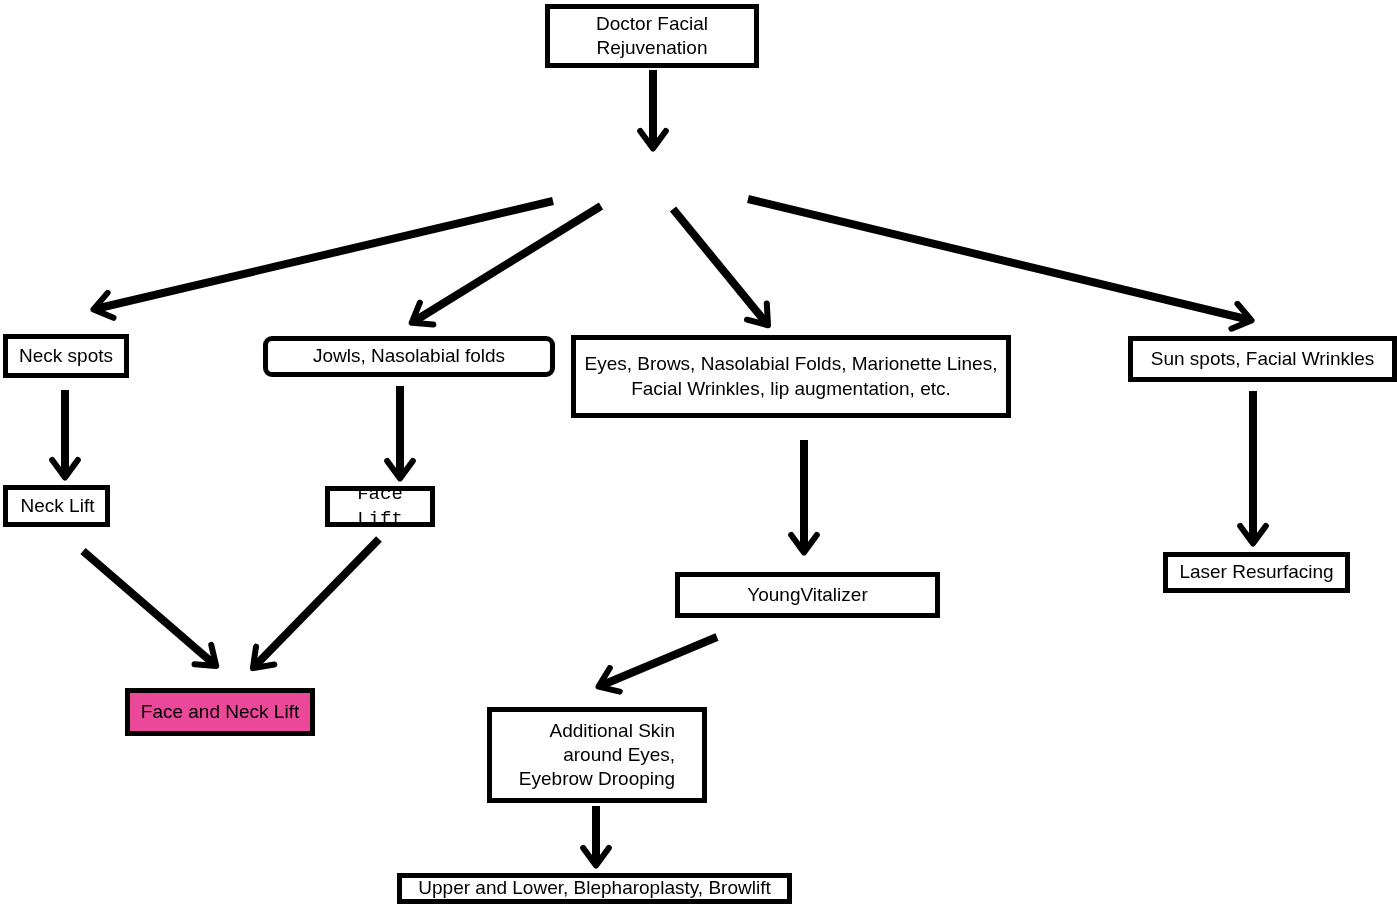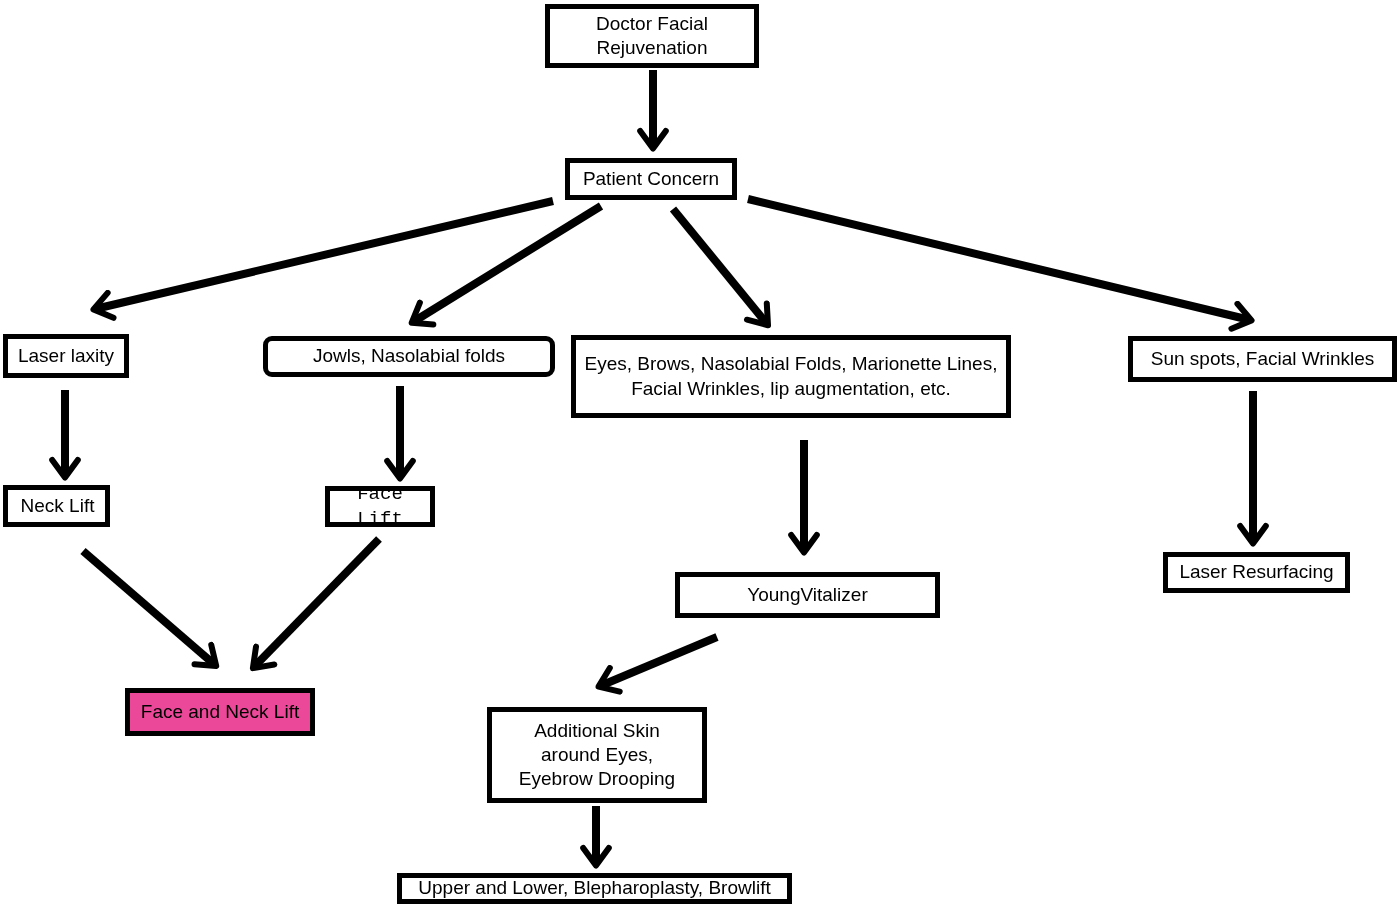--- a/index.html
+++ b/index.html
@@ -57,28 +57,27 @@
       <line x1="400" y1="386" x2="400" y2="477" stroke="#000000" stroke-width="8" marker-end="url(#arrowhead)"></line>
       <line x1="83" y1="551" x2="215" y2="665" stroke="#000000" stroke-width="8" marker-end="url(#arrowhead)"></line>
       <line x1="379" y1="539" x2="254" y2="667" stroke="#000000" stroke-width="8" marker-end="url(#arrowhead)"></line>
       <line x1="804" y1="440" x2="804" y2="551" stroke="#000000" stroke-width="8" marker-end="url(#arrowhead)"></line>
       <line x1="1253" y1="391" x2="1253" y2="542" stroke="#000000" stroke-width="8" marker-end="url(#arrowhead)"></line>
       <line x1="717" y1="637" x2="600" y2="686" stroke="#000000" stroke-width="8" marker-end="url(#arrowhead)"></line>
       <line x1="596" y1="806" x2="596" y2="864" stroke="#000000" stroke-width="8" marker-end="url(#arrowhead)"></line>
     </svg>
     <div class="node" style="left: 545px; top: 4px; width: 214px; height: 64px; border-color: rgb(0, 0, 0); background: rgb(255, 255, 255); color: rgb(0, 0, 0);"><span>Doctor Facial
 Rejuvenation</span></div>
-    <div class="node" style="left: 565px; top: 158px; width: 172px; height: 42px; border-color: rgb(0, 0, 0); background: rgb(255, 255, 255); color: rgb(0, 0, 0);"><span>Patient Concern</span></div>
-    <div class="node" style="left: 3px; top: 334px; width: 126px; height: 44px; border-color: rgb(0, 0, 0); background: rgb(255, 255, 255); color: rgb(0, 0, 0);"><span>Laser laxity</span></div>
+    <div class="node" style="left: 3px; top: 334px; width: 126px; height: 44px; border-color: rgb(0, 0, 0); background: rgb(255, 255, 255); color: rgb(0, 0, 0);"><span>Neck spots</span></div>
     <div class="node" style="left: 263px; top: 336px; width: 292px; height: 41px; border-color: rgb(0, 0, 0); background: rgb(255, 255, 255); color: rgb(0, 0, 0); border-radius: 9px;"><span>Jowls, Nasolabial folds</span></div>
     <div class="node" style="left: 571px; top: 335px; width: 440px; height: 83px; border-color: rgb(0, 0, 0); background: rgb(255, 255, 255); color: rgb(0, 0, 0);"><span>Eyes, Brows, Nasolabial Folds, Marionette Lines,
 Facial Wrinkles, lip augmentation, etc.</span></div>
     <div class="node" style="left: 1128px; top: 336px; width: 269px; height: 46px; border-color: rgb(0, 0, 0); background: rgb(255, 255, 255); color: rgb(0, 0, 0);"><span>Sun spots, Facial Wrinkles</span></div>
     <div class="node" style="left: 3px; top: 485px; width: 107px; height: 42px; border-color: rgb(0, 0, 0); background: rgb(255, 255, 255); color: rgb(0, 0, 0); padding-left: 6px;"><span>Neck Lift</span></div>
     <div class="node" style="left: 325px; top: 486px; width: 110px; height: 41px; border-color: rgb(0, 0, 0); background: rgb(255, 255, 255); color: rgb(0, 0, 0); font-family: Liberation Mono, monospace;"><span>Face Lift</span></div>
     <div class="node" style="left: 125px; top: 688px; width: 190px; height: 48px; border-color: rgb(0, 0, 0); background: #ec4899; color: rgb(0, 0, 0);"><span>Face and Neck Lift</span></div>
     <div class="node" style="left: 675px; top: 572px; width: 265px; height: 46px; border-color: rgb(0, 0, 0); background: rgb(255, 255, 255); color: rgb(0, 0, 0);"><span>YoungVitalizer</span></div>
     <div class="node" style="left: 1163px; top: 552px; width: 187px; height: 41px; border-color: rgb(0, 0, 0); background: rgb(255, 255, 255); color: rgb(0, 0, 0);"><span>Laser Resurfacing</span></div>
-    <div class="node" style="left: 487px; top: 707px; width: 220px; height: 96px; border-color: rgb(0, 0, 0); background: rgb(255, 255, 255); color: rgb(0, 0, 0);"><span>Additional Skin
+    <div class="node" style="left: 487px; top: 707px; width: 220px; height: 96px; border-color: rgb(0, 0, 0); background: rgb(255, 255, 255); color: rgb(0, 0, 0); text-align: right;"><span>Additional Skin
 around Eyes,
 Eyebrow Drooping</span></div>
     <div class="node" style="left: 397px; top: 873px; width: 395px; height: 31px; border-color: rgb(0, 0, 0); background: rgb(255, 255, 255); color: rgb(0, 0, 0);"><span>Upper and Lower, Blepharoplasty, Browlift</span></div>
   </div>
 
 </body></html>

